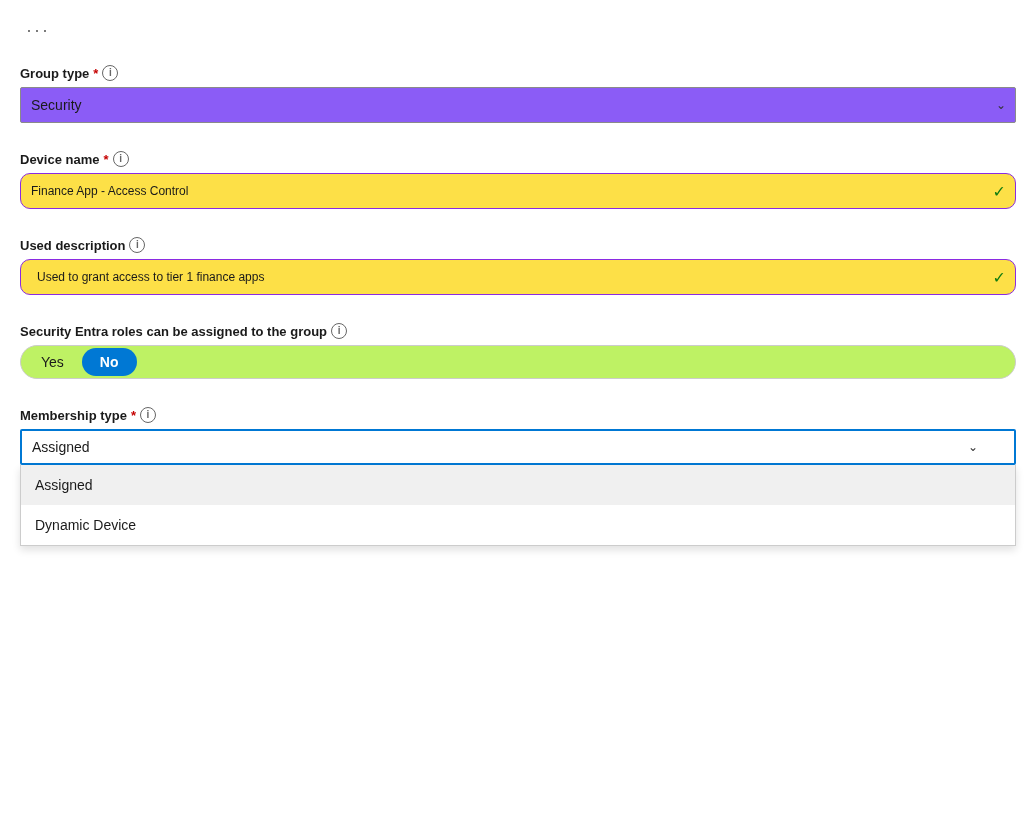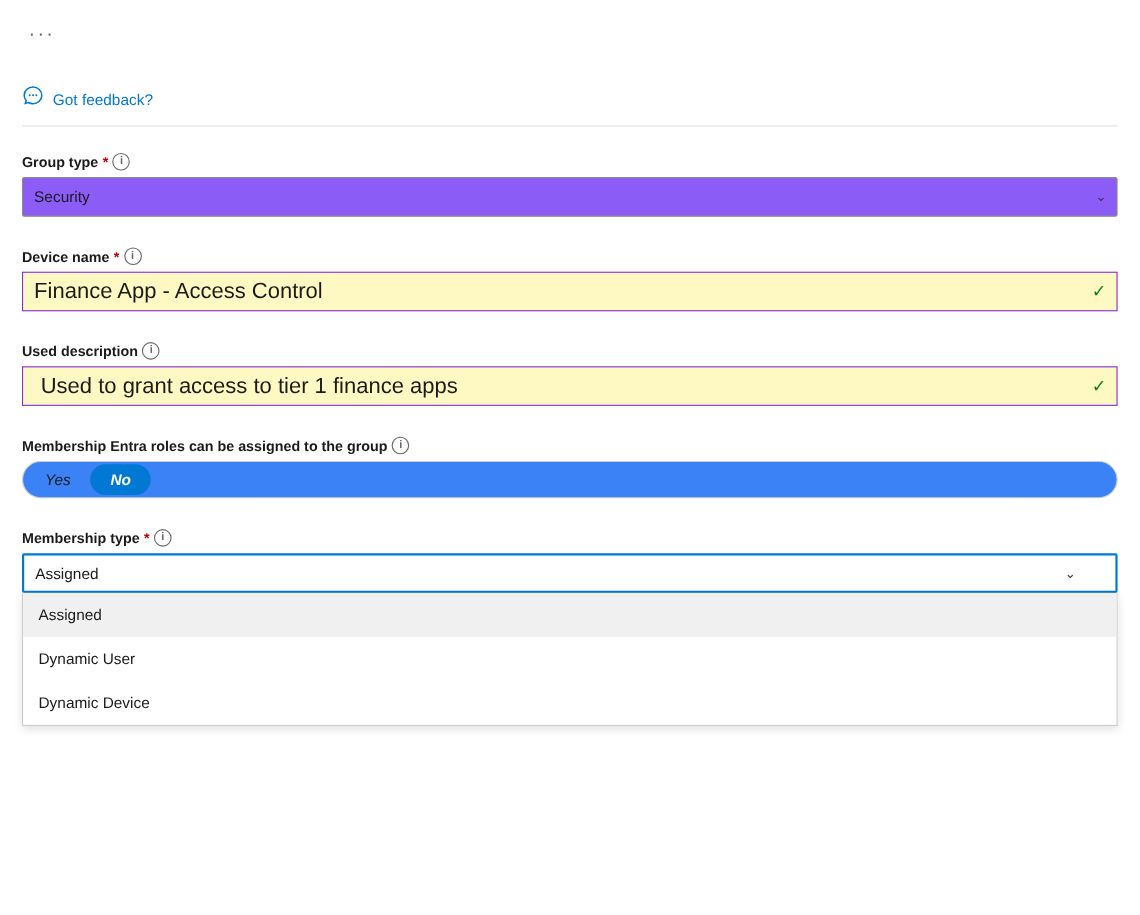--- a/index.html
+++ b/index.html
@@ -111,25 +111,25 @@
       transform: translateY(-50%);
       color: #333;
       font-size: 12px;
       pointer-events: none;
     }
 
     .text-input {
       width: 100%;
       height: 36px;
       border: 1px solid #8a8a8a;
-      border-radius: 0;
+      border-radius: 10px;
       padding: 0 36px 0 10px;
-      font-size: 20px;
-      color: #1a1a1a;
-      background: #fef9c3;
+      font-size: 12px;
+      color: #1a1a1a;
+      background: #fde047;
       outline: none;
     }
     .input-wrapper {
       position: relative;
       width: 100%;
     }
     .input-check {
       position: absolute;
       right: 10px;
       top: 50%;
@@ -143,27 +143,26 @@
       border-width: 1.5px;
     }
     .desc-input-wrapper .text-input {
       border-color: #8a2be2;
       border-width: 1.5px;
       padding-left: 16px;
     }
     .toggle-container {
       display: flex;
       align-items: center;
-      background: #3b82f6;
+      background: #bef264;
       border-radius: 20px;
       padding: 2px;
       gap: 0;
       border: 1px solid #ccc;
       height: 34px;
-      font-style: italic;
     }
     .toggle-option {
       padding: 4px 18px;
       border-radius: 18px;
       font-size: 14px;
       cursor: pointer;
       font-weight: 400;
       color: #1a1a1a;
       transition: background 0.15s;
       height: 28px;
@@ -223,31 +222,20 @@
   </style>
 </head>
 <body>
 
 <div class="page-container">
 
   <div class="page-header">
     <span class="ellipsis-btn">···</span>
   </div>
 
-  <div class="feedback-bar">
-    <span class="feedback-icon">
-      <svg width="20" height="20" viewBox="0 0 20 20" fill="none" xmlns="http://www.w3.org/2000/svg">
-        <path d="M10 2C5.6 2 2 5.4 2 9.5c0 1.8.7 3.5 1.8 4.8L3 17l2.9-.8c1.2.7 2.6 1.1 4.1 1.1 4.4 0 8-3.4 8-7.5S14.4 2 10 2z" stroke="#0078d4" stroke-width="1.4" fill="none"></path>
-        <circle cx="7" cy="9.5" r="0.9" fill="#0078d4"></circle>
-        <circle cx="10" cy="9.5" r="0.9" fill="#0078d4"></circle>
-        <circle cx="13" cy="9.5" r="0.9" fill="#0078d4"></circle>
-      </svg>
-    </span>
-    <span class="feedback-link">Got feedback?</span>
-  </div>
 
   <div class="form-section">
     <div class="field-label">
       <span>Group type</span>
       <span class="required-star">*</span>
       <span class="info-icon">i</span>
     </div>
     <div class="select-wrapper">
       <div class="select-field">
         <span>Security</span>
@@ -274,21 +262,21 @@
       <span class="info-icon">i</span>
     </div>
     <div class="input-wrapper desc-input-wrapper">
       <input class="text-input" type="text" value="Used to grant access to tier 1 finance apps" style="">
       <span class="input-check">✓</span>
     </div>
   </div>
 
   <div class="form-section">
     <div class="field-label">
-      <span>Membership Entra roles can be assigned to the group</span>
+      <span>Security Entra roles can be assigned to the group</span>
       <span class="info-icon">i</span>
     </div>
     <div class="toggle-container">
       <div class="toggle-option">
         <span>Yes</span>
       </div>
       <div class="toggle-option active">
         <span>No</span>
       </div>
     </div>
@@ -304,23 +292,20 @@
       <div class="membership-select-field">
         <span style="flex:1">Assigned</span>
         <span style="color:#333; font-size:12px;">⌄</span>
       </div>
 
       <div class="dropdown-menu">
         <div class="dropdown-item selected">
           <span>Assigned</span>
         </div>
         <div class="dropdown-item">
-          <span>Dynamic User</span>
-        </div>
-        <div class="dropdown-item">
           <span>Dynamic Device</span>
         </div>
       </div>
     </div>
   </div>
 
   <span class="no-members-link">No members selected</span>
 
 </div>
 

